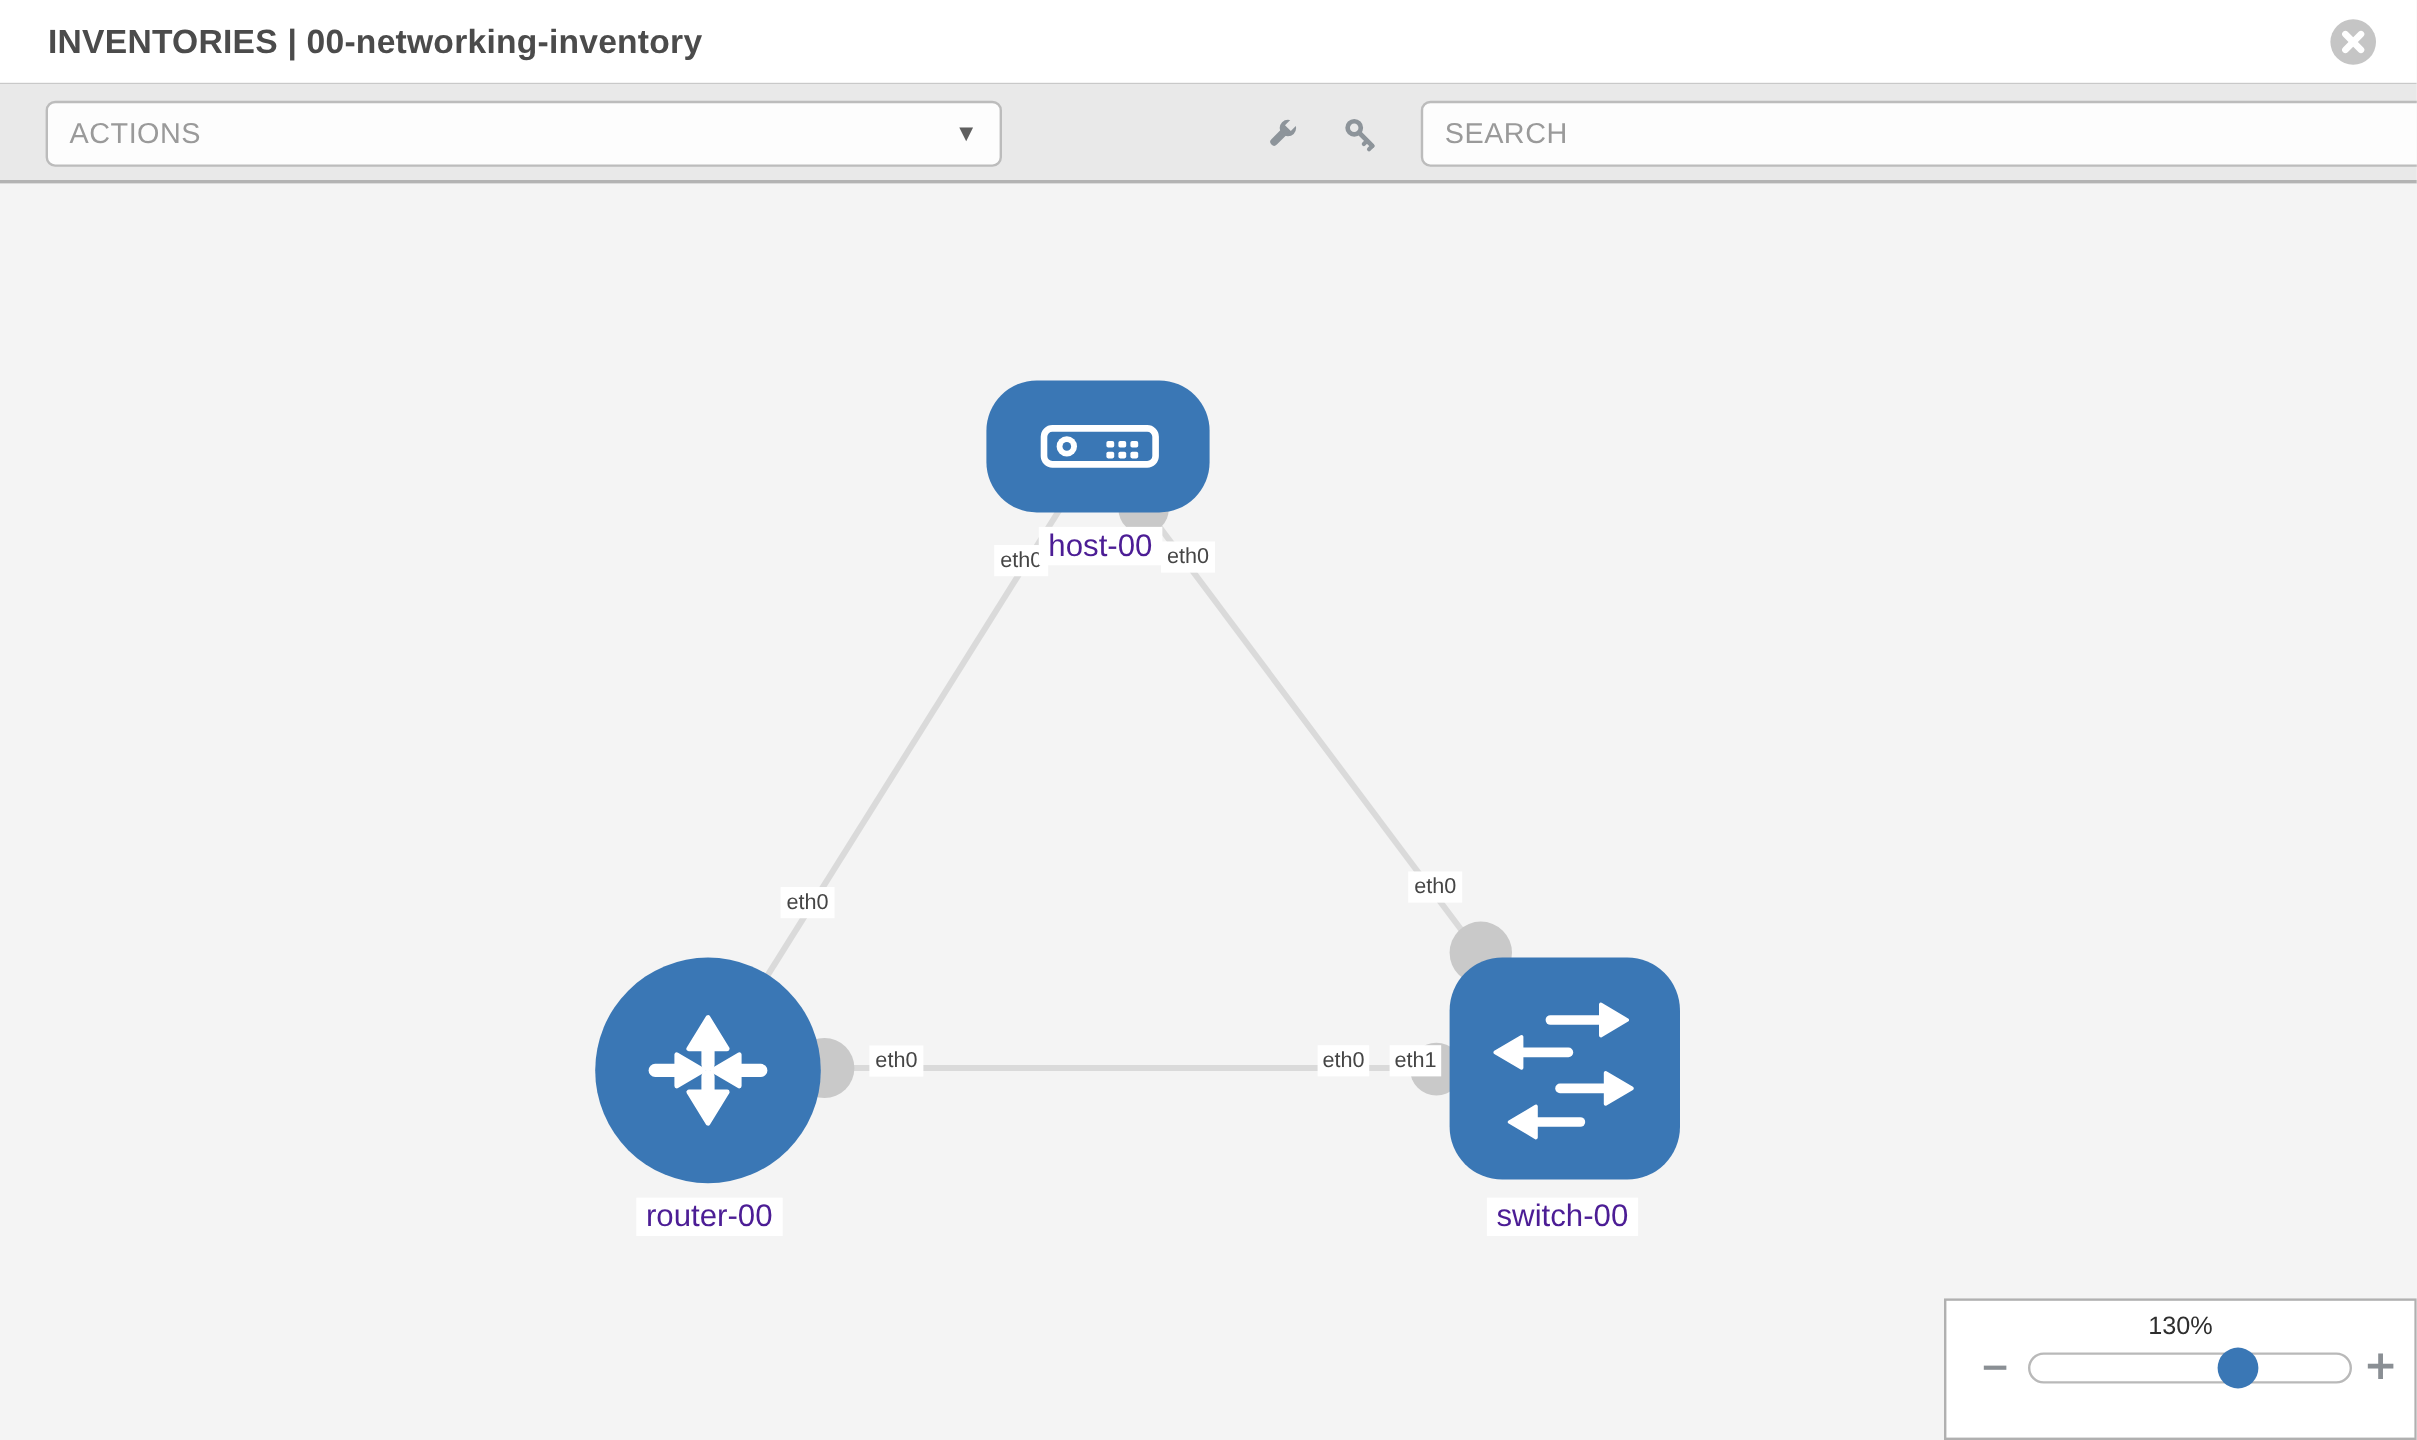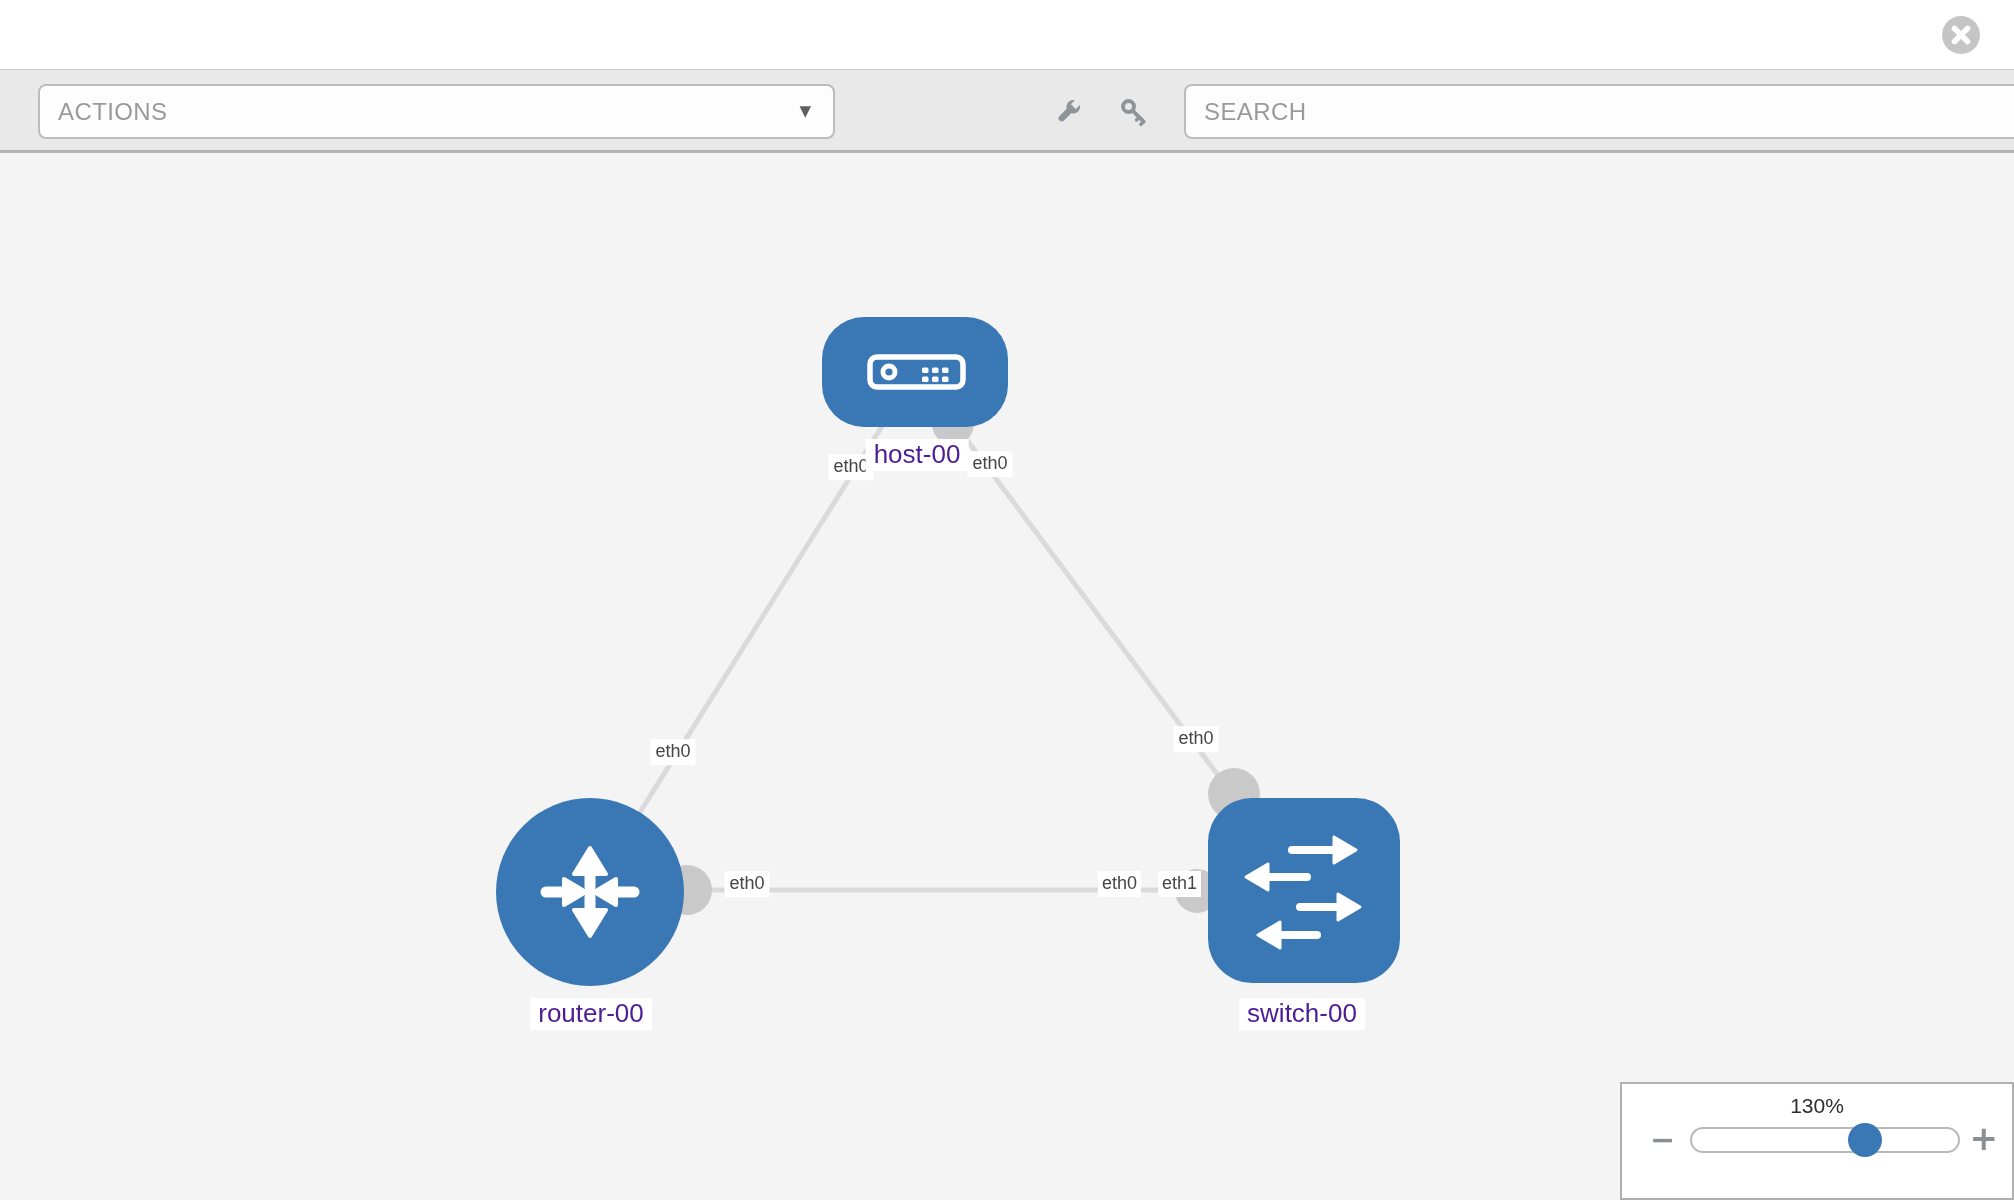--- a/index.html
+++ b/index.html
@@ -90,20 +90,21 @@
   }
   .zoom-handle{
     position:absolute;left:156px;top:-6px;width:34px;height:34px;border-radius:50%;
     background:#3a77b5;cursor:grab;
   }
 </style>
 </head>
 <body>
 
 <div class="header">
+  <div class="header-title">INVENTORIES | 00-networking-inventory</div>
   <div class="close-btn">
     <svg width="38" height="38" viewBox="0 0 38 38">
       <line x1="12.5" y1="12.5" x2="25.5" y2="25.5" stroke="#ffffff" stroke-width="5.5" stroke-linecap="round"></line>
       <line x1="25.5" y1="12.5" x2="12.5" y2="25.5" stroke="#ffffff" stroke-width="5.5" stroke-linecap="round"></line>
     </svg>
   </div>
 </div>
 
 <div class="toolbar">
   <div class="select-box actions-box">

